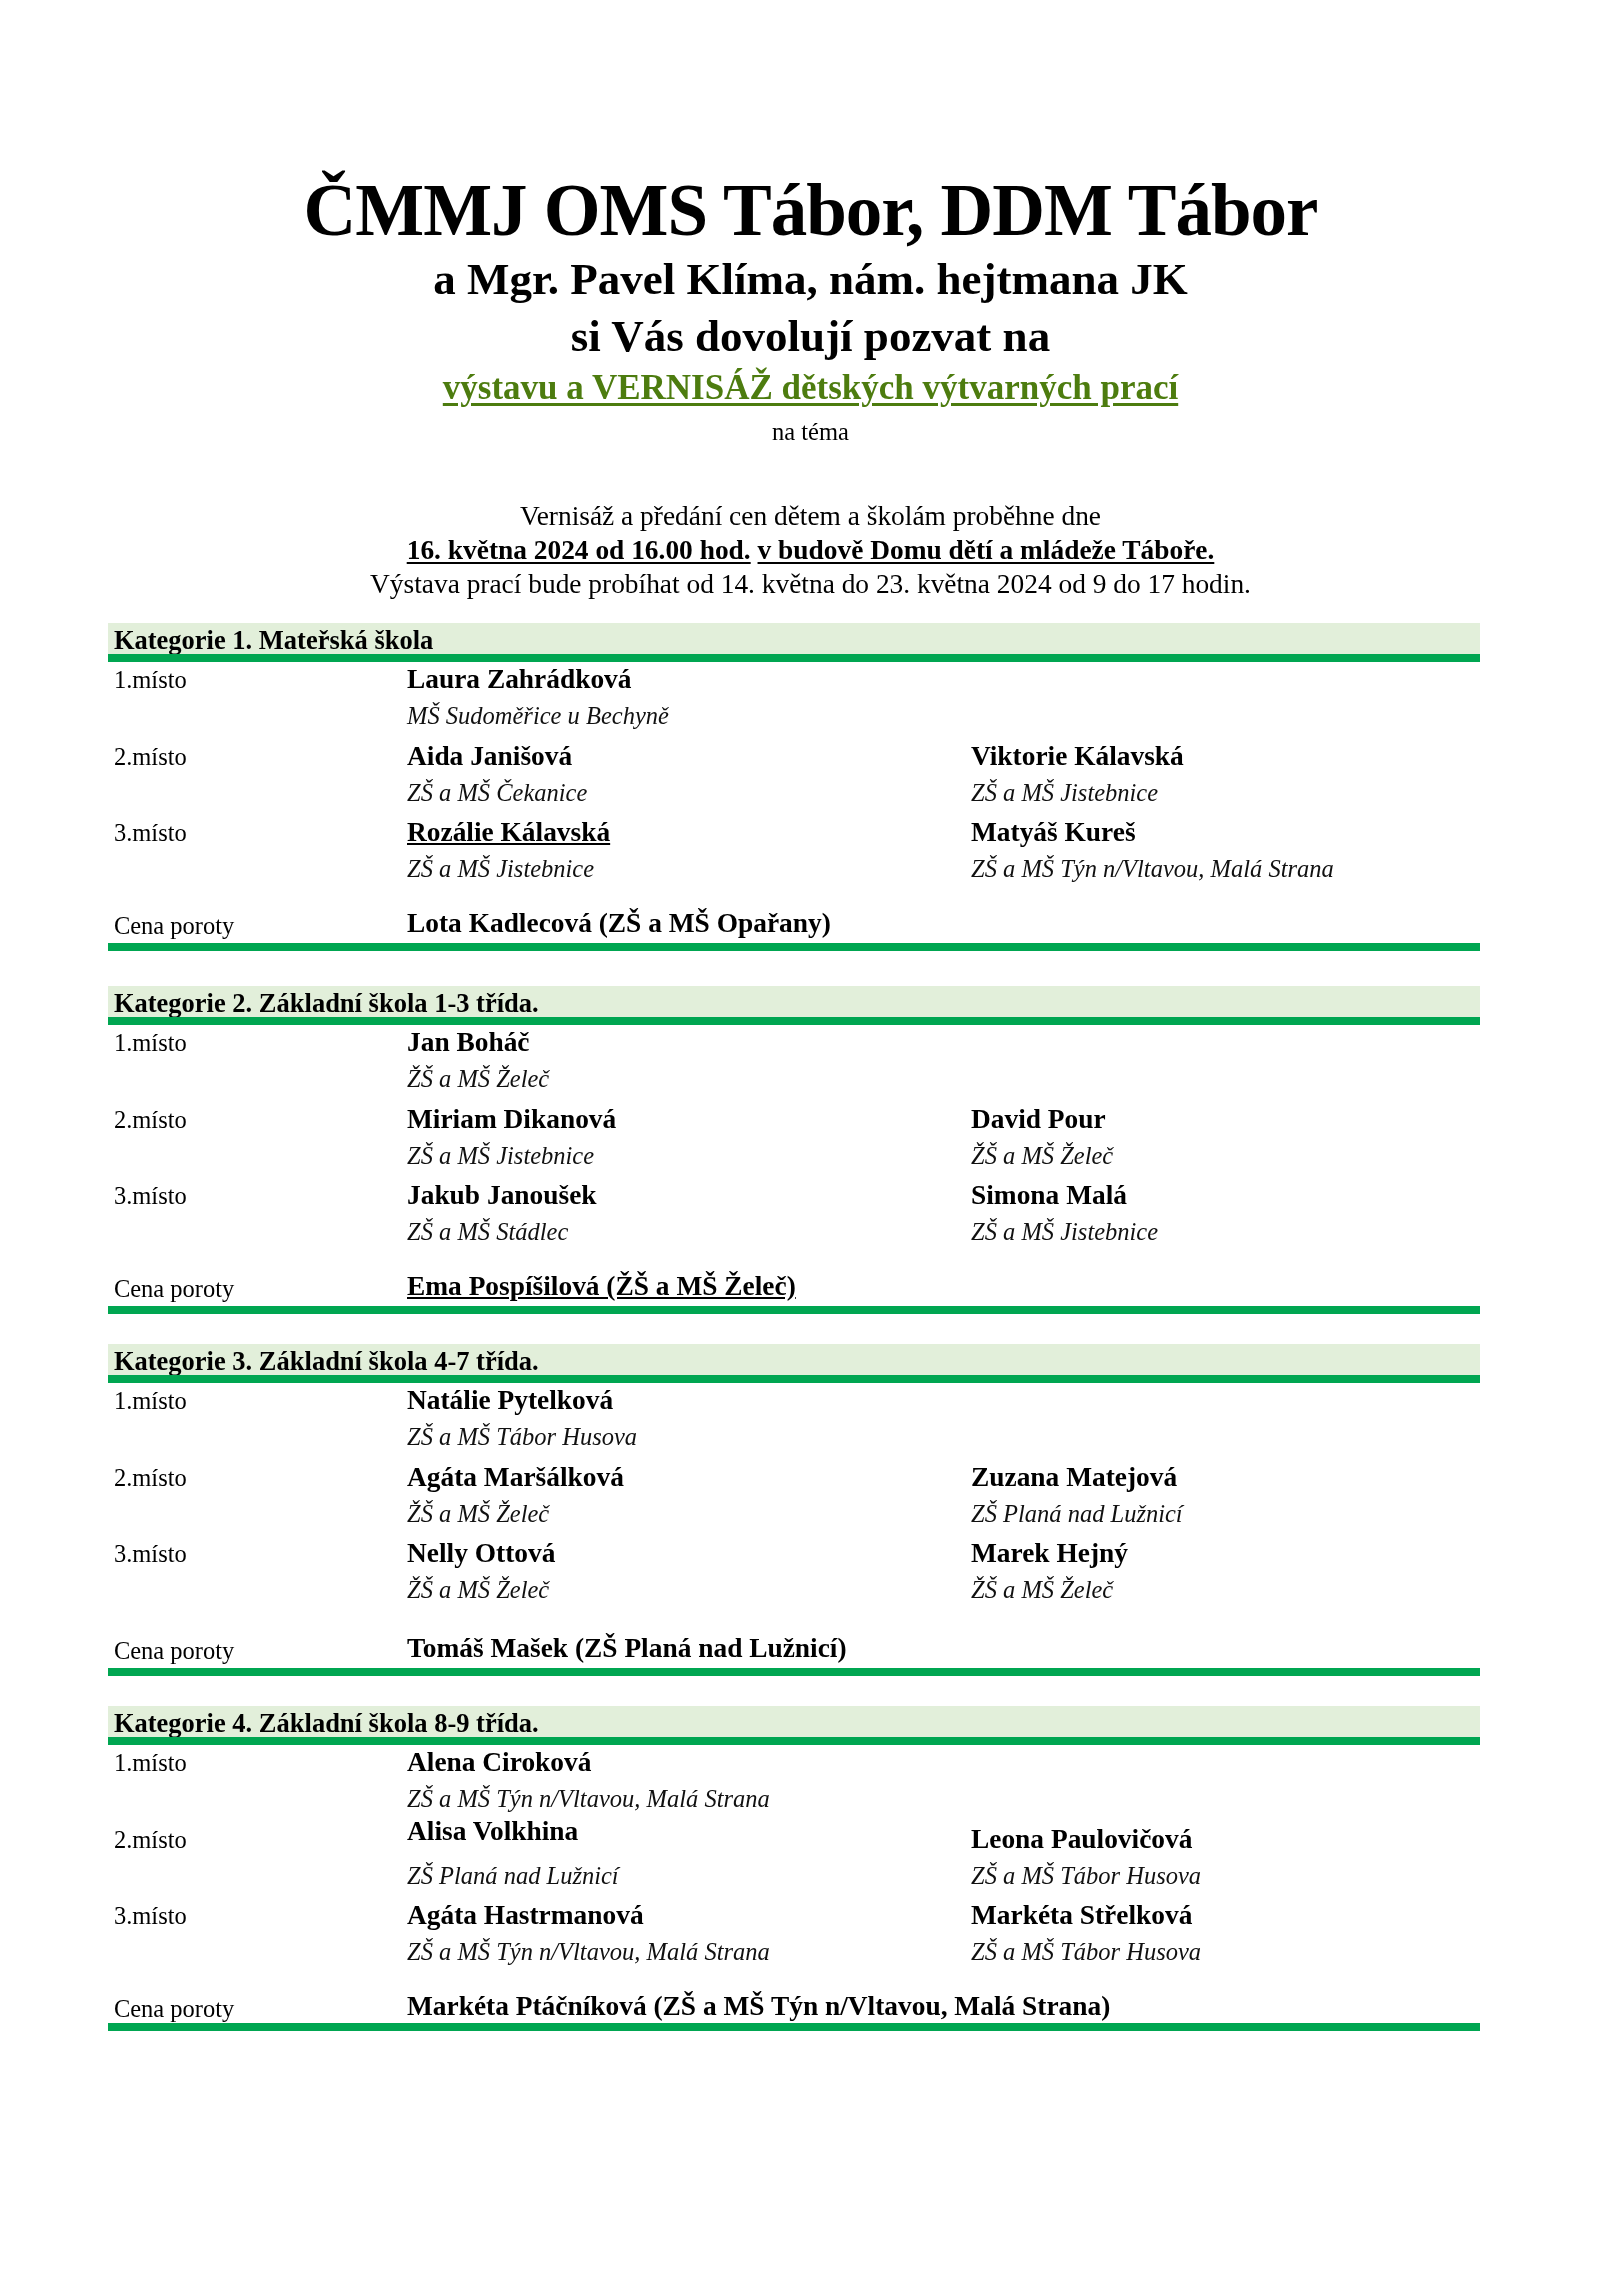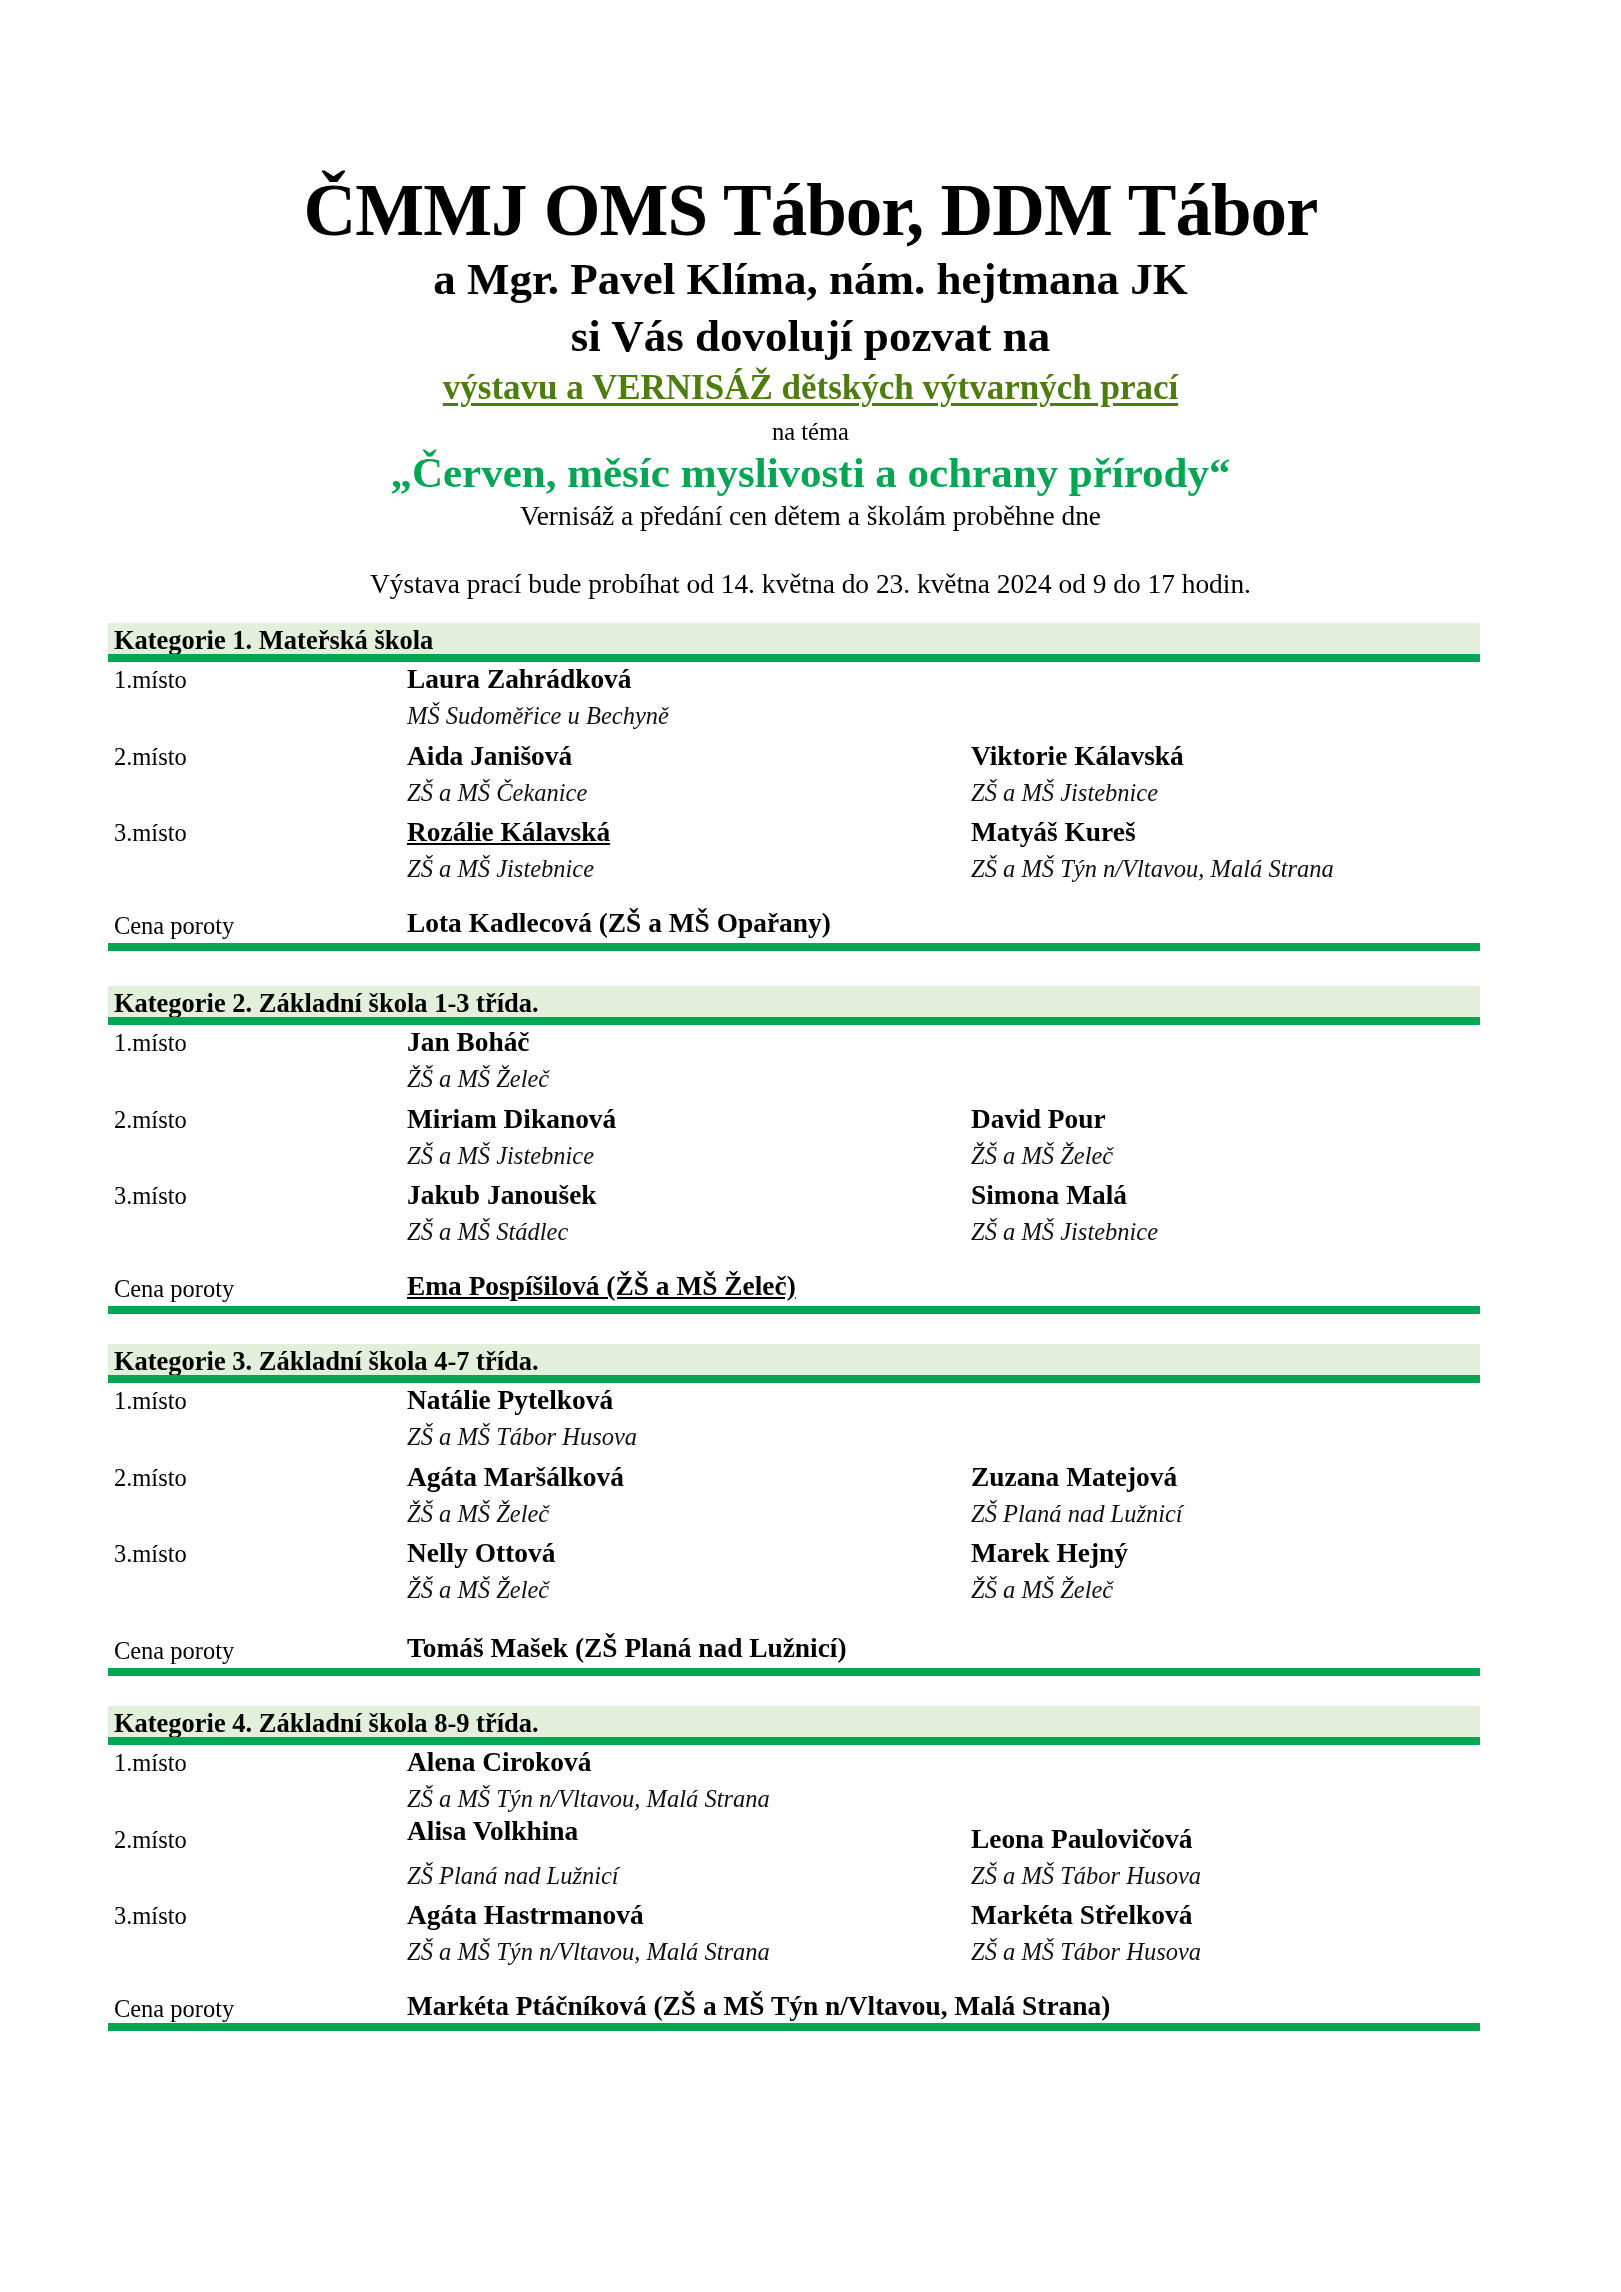--- a/index.html
+++ b/index.html
@@ -43,22 +43,25 @@
 </head>
 <body>
 
 <div class="page">
 
   <div class="hdr title">ČMMJ OMS Tábor, DDM Tábor</div>
   <div class="hdr sub1">a Mgr. Pavel Klíma, nám. hejtmana JK</div>
   <div class="hdr sub2">si Vás dovolují pozvat na</div>
   <div class="hdr green-link">výstavu a VERNISÁŽ dětských výtvarných prací</div>
   <div class="hdr natema">na téma</div>
-  <div class="hdr theme">„Červen, měsíc myslivosti a ochrany přírody“</div>
   <div class="hdr info1">Vernisáž a předání cen dětem a školám proběhne dne</div>
+  <div class="hdr info2">
+    <span>16. května 2024 od 16.00 hod.</span>
+    <span>v budově Domu dětí a mládeže Táboře.</span>
+  </div>
   <div class="hdr info3">Výstava prací bude probíhat od 14. května do 23. května 2024 od 9 do 17 hodin.</div>
 
   <div class="cat" style="top:623px;">
     <div class="cat-band">Kategorie 1. Mateřská škola</div>
     <div class="cat-rule-top"></div>
 
     <div class="place-label" style="top:45px;">1.místo</div>
     <div class="winner-name col1" style="top:43px;">Laura Zahrádková</div>
     <div class="winner-school col1" style="top:81px;">MŠ Sudoměřice u Bechyně</div>
 

